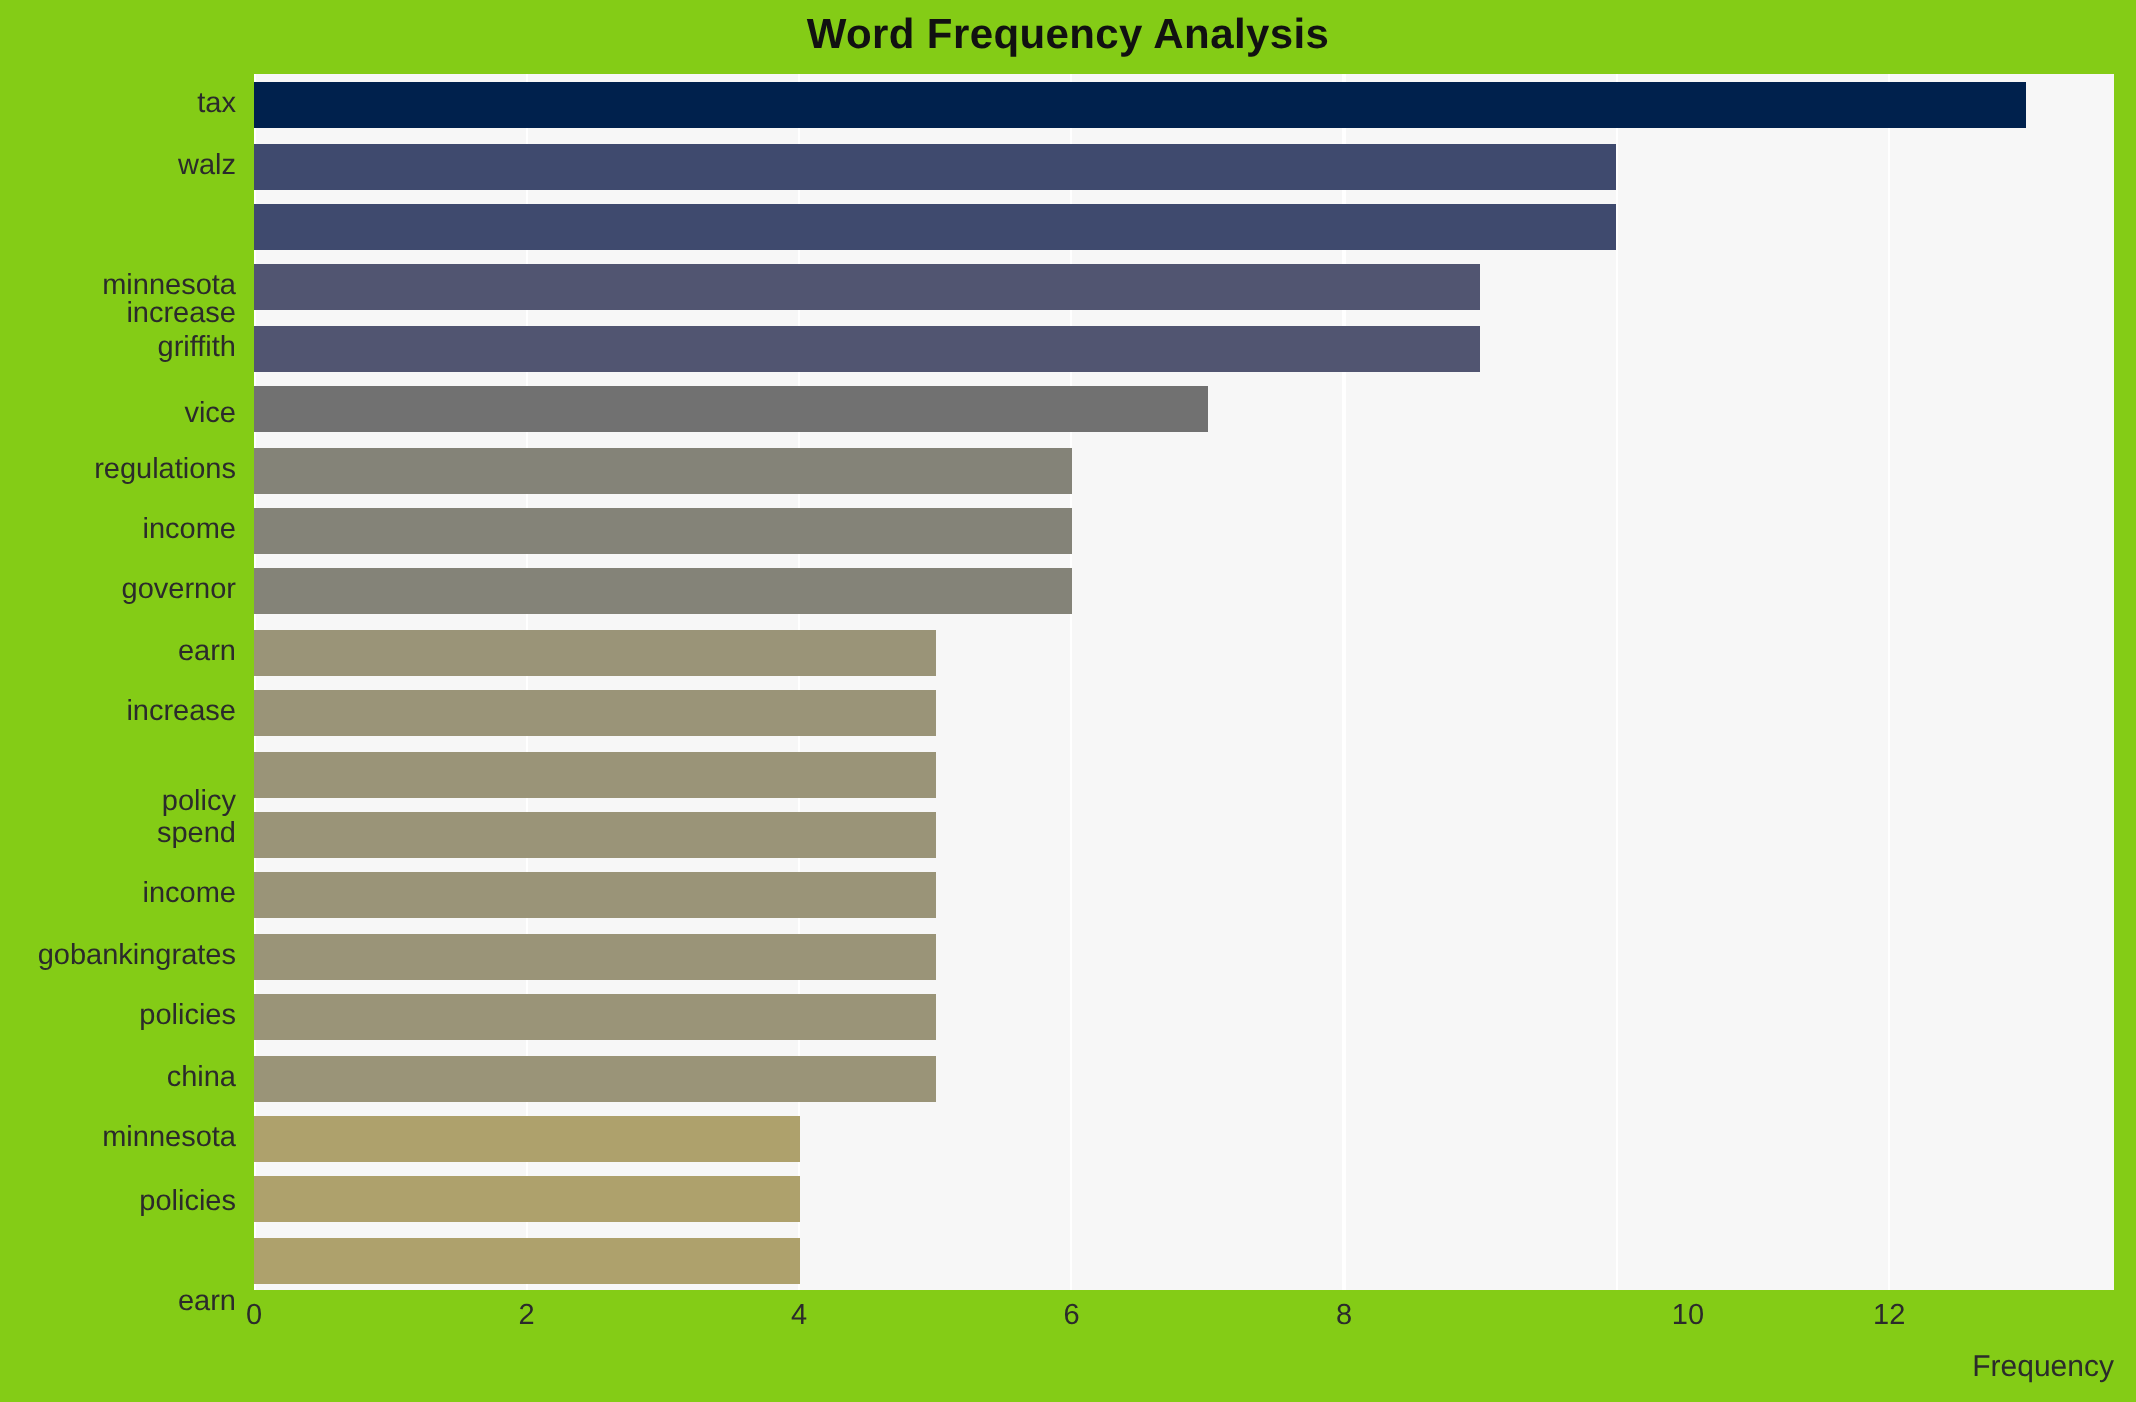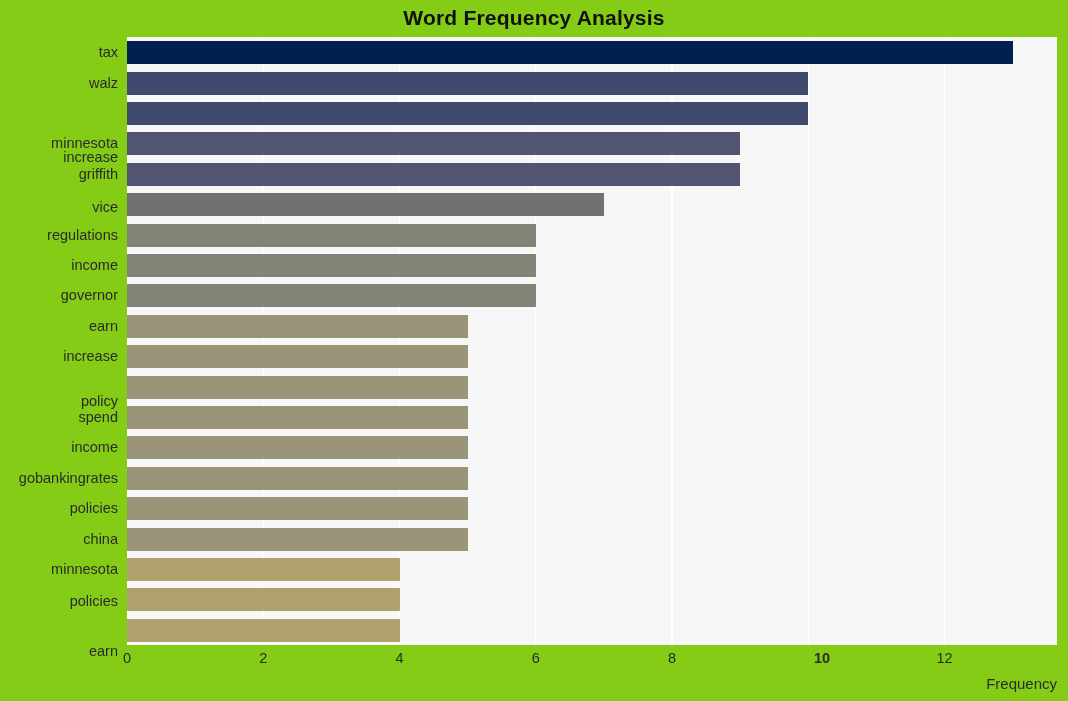--- a/index.html
+++ b/index.html
@@ -176,21 +176,21 @@
       <div class="y-label" style="top: 607px;">earn</div>
     </div>
 
   <div id="x-axis-labels">
 
   <div class="x-label" style="left: 127px;">0</div>
       <div class="x-label" style="left: 263.264px;">2</div>
       <div class="x-label" style="left: 399.527px;">4</div>
       <div class="x-label" style="left: 535.791px;">6</div>
       <div class="x-label" style="left: 672.055px;">8</div>
-      <div class="x-label" style="left: 822px; font-weight: bold;">10</div>
+      <div class="x-label" style="left: 844px;">10</div>
       <div class="x-label" style="left: 944.582px;">12</div>
     </div>
 
   <div id="x-axis-title">
     <div id="x-axis-title-inner">Frequency</div>
   </div>
 
 </div>
 
 </body></html>

